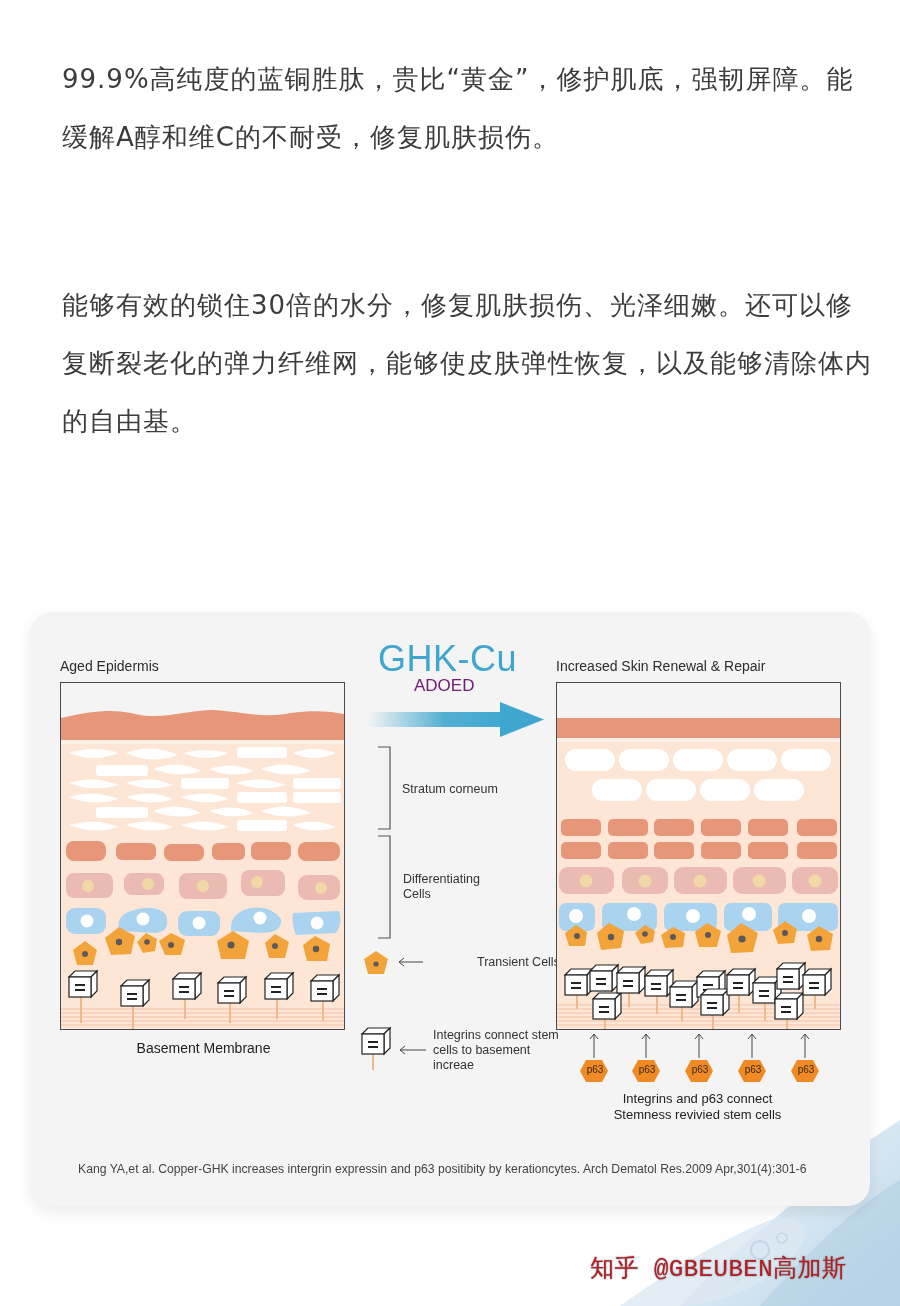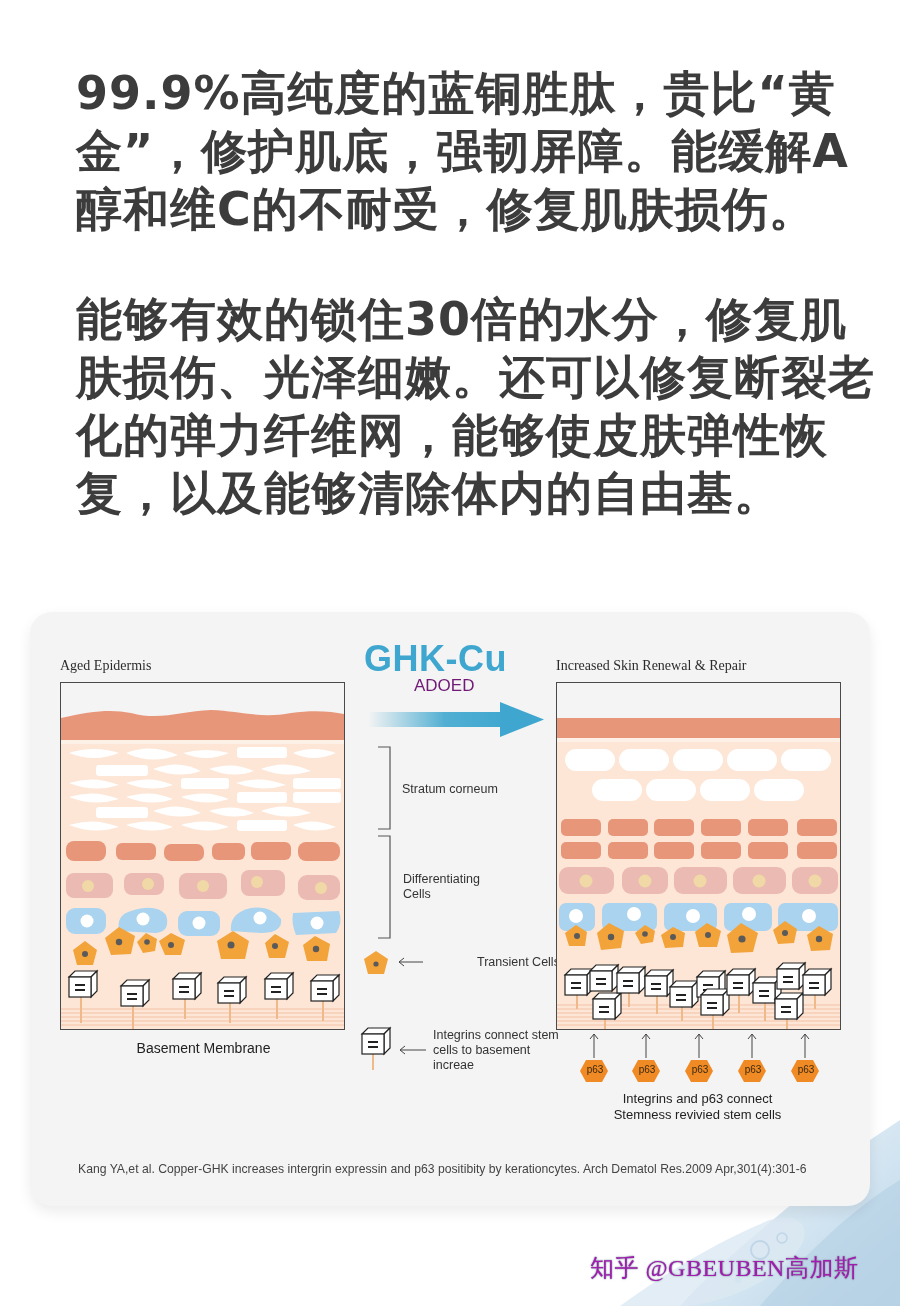--- a/index.html
+++ b/index.html
@@ -1,30 +1,30 @@
 <!DOCTYPE html>
 <html><head>
 <meta charset="utf-8">
 <style>
   html, body { margin:0; padding:0; }
   body { width:900px; height:1306px; background:#ffffff; position:relative; overflow:hidden;
          font-family:"DejaVu Sans","Liberation Sans",sans-serif; color:#3a3a3a; }
-  .para { position:absolute; left:62px; width:810px; font-size:46px; line-height:58px;
-          color:#3c3c3c; font-weight:700; letter-spacing:1px; margin:14px; }
+  .para { position:absolute; left:62px; width:810px; font-size:26px; line-height:58px;
+          color:#3c3c3c; font-weight:400; letter-spacing:1px; margin:0; }
   #p1 { top:50px; }
   #p2 { top:276px; }
   .card { position:absolute; left:30px; top:612px; width:840px; height:594px; background:#f4f4f4;
           border-radius:22px; box-shadow:0 6px 14px rgba(0,0,0,0.08); }
-  .label { position:absolute; font-family:Liberation Serif, serif; font-size:14px; color:#2c2c2c; white-space:nowrap; }
+  .label { position:absolute; font-family:Liberation Sans, sans-serif; font-size:14px; color:#2c2c2c; white-space:nowrap; }
   .small { position:absolute; font-family:"Liberation Sans",sans-serif; font-size:12.5px; color:#333; line-height:15px; }
   .panel { position:absolute; border:1.3px solid #4a4a4a; background:#fde6d6; overflow:hidden; }
-  .ghk { position:absolute; left:364px; top:638px; font-family:"Liberation Sans",sans-serif; font-size:36px; font-weight:bold; color:#3fa7cf; letter-spacing:0.5px; }
+  .ghk { position:absolute; left:378px; top:638px; font-family:"Liberation Sans",sans-serif; font-size:36px; font-weight:normal; color:#3fa7cf; letter-spacing:0.5px; }
   .adoed { position:absolute; left:414px; top:676px; font-family:"Liberation Sans",sans-serif; font-size:17px; color:#701a75; }
   .cite { position:absolute; left:78px; top:1162px; font-family:Liberation Sans, sans-serif; font-size:12.2px; color:#444; white-space:nowrap; }
-  .watermark { position:absolute; left:590px; top:1252px; font-family:Liberation Serif, serif; font-size:24px; color:#a21caf;
+  .watermark { position:absolute; left:590px; top:1252px; font-family:Liberation Mono, monospace; font-size:24px; color:#b91c1c;
                text-shadow:0 0 2px #8a9aa8, 0 0 1px #6d7d8c; letter-spacing:0.5px; }
   .p63 { position:absolute; width:30px; height:24px; font-family:"Liberation Sans",sans-serif; font-size:10px; color:#3a2a10; text-align:center; line-height:24px; }
   .caption { position:absolute; font-family:"Liberation Sans",sans-serif; font-size:13px; color:#222; text-align:center; }
 </style>
 </head>
 <body>
 
 <p class="para" id="p1">99.9%高纯度的蓝铜胜肽，贵比“黄金”，修护肌底，强韧屏障。能缓解A醇和维C的不耐受，修复肌肤损伤。</p>
 <p class="para" id="p2">能够有效的锁住30倍的水分，修复肌肤损伤、光泽细嫩。还可以修复断裂老化的弹力纤维网，能够使皮肤弹性恢复，以及能够清除体内的自由基。</p>
 

